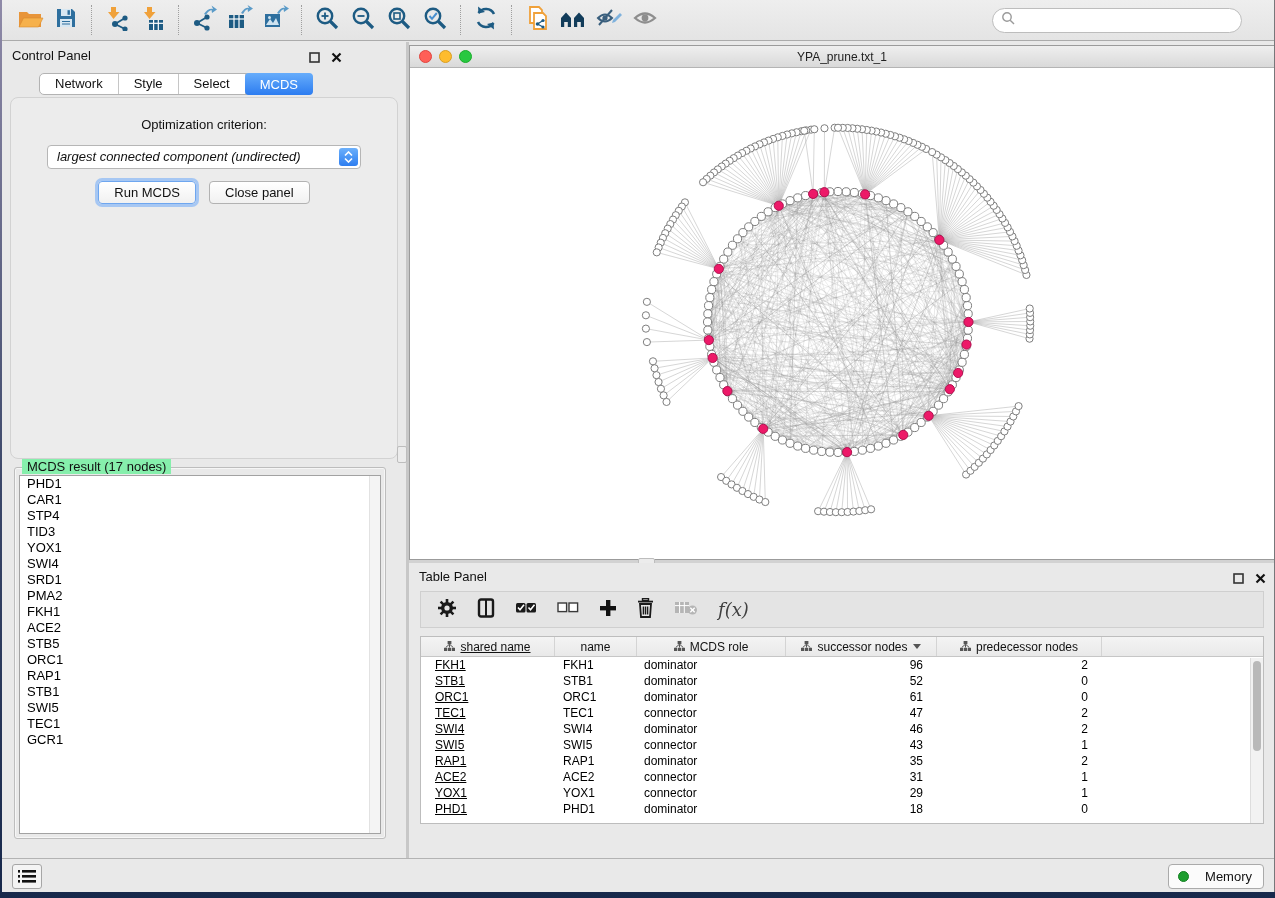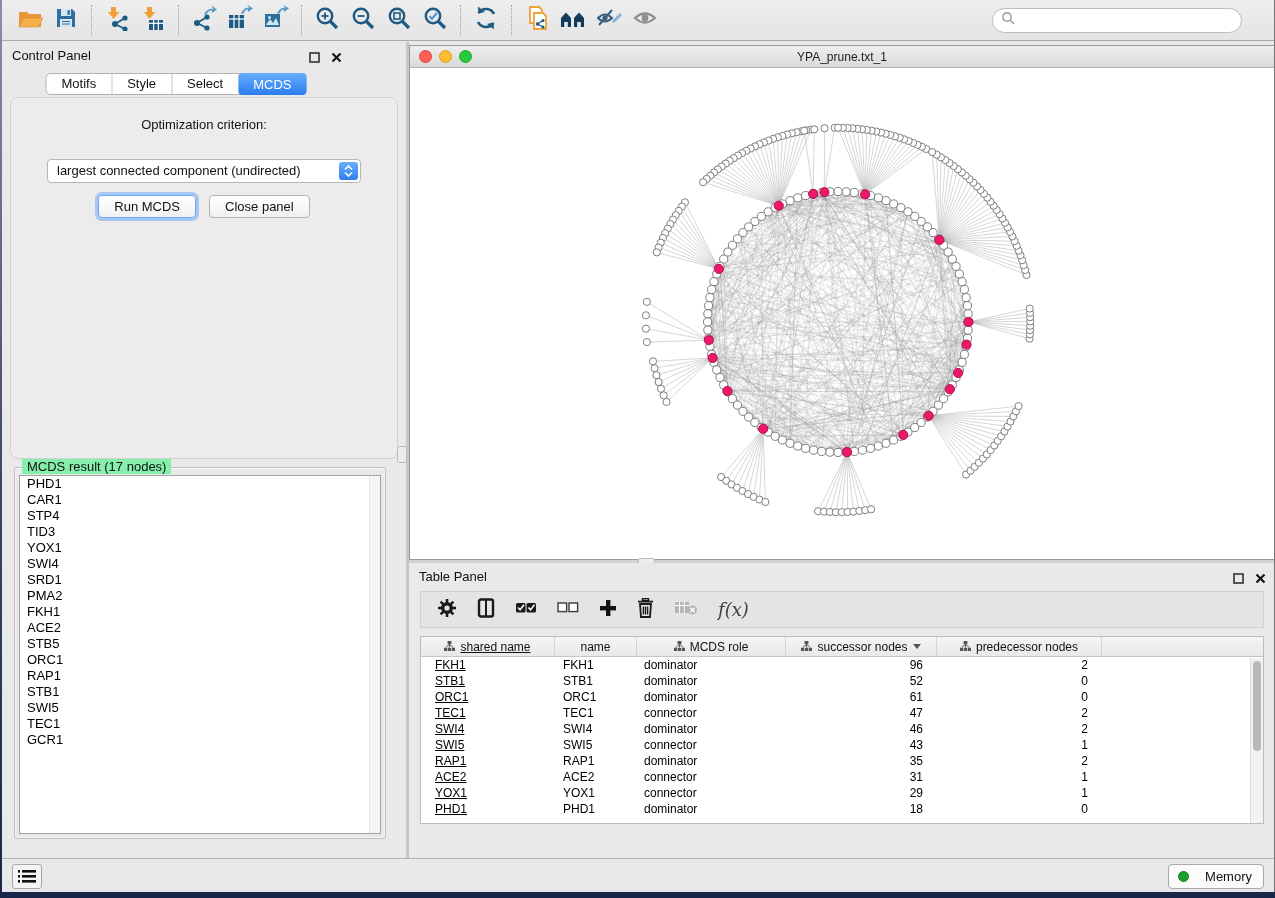--- a/index.html
+++ b/index.html
@@ -25,21 +25,21 @@
   
   .control-panel { position:absolute; left:0; top:0; width:348px; height:100%; background:#e9e9e9; }
   .panel-title { position:absolute; left:10px; top:6px; font-size:13px; color:#111; }
   .panel-controls { position:absolute; right:8px; top:7px; display:flex; gap:11px; align-items:center; }
   .cp-tabs { position:absolute; top:31px; left:50%; transform:translateX(-50%); display:flex; height:22px; background:#fff; border:1px solid #b3b3b3; border-radius:5px; }
   .cp-tab { padding:0 15px; font-size:13px; line-height:20px; color:#111; border-right:1px solid #c6c6c6; }
   .cp-tab:last-child { border-right:none; }
   .cp-tab.selected { background:linear-gradient(#67adfb,#2c7cf0); color:#fff; border-radius:4px; margin:-1px; padding:1px 15px; line-height:22px; border-right:none; }
   .cp-content { position:absolute; left:8px; top:55px; width:388px; height:362px; background:#ececec; border:1px solid #d2d2d2; border-radius:8px; }
   .opt-label { text-align:center; margin-top:19px; font-size:13px; color:#111; }
-  .selectbox { position:relative; width:314px; height:24px; margin:27px auto 0; background:#fff; border:1px solid #b6b6b6; border-radius:4px; font-size:13px; line-height:22px; padding-left:9px; color:#111; }
+  .selectbox { position:relative; width:314px; height:24px; margin:13px auto 0; background:#fff; border:1px solid #b6b6b6; border-radius:4px; font-size:13px; line-height:22px; padding-left:9px; color:#111;font-style:italic; }
   .stepper { position:absolute; right:2px; top:2px; width:19px; height:18px; border-radius:3px; background:linear-gradient(#6cb0fb,#2e7ef0); display:flex; flex-direction:column; align-items:center; justify-content:center; gap:1px; }
   .btn-row { display:flex; justify-content:center; gap:13px; margin-top:12px; }
   .cbtn { height:23px; padding:0 15px; background:linear-gradient(#ffffff,#f1f1f1); border:1px solid #b2b2b2; border-radius:4px; font-size:13px; color:#111; font-family:inherit; }
   .cbtn.focused { box-shadow:0 0 0 3px rgba(110,170,250,.55); border-color:#6ea6ef; }
   .groupbox { position:absolute; left:12px; top:425px; width:372px; height:372px; border:1px solid #bdbdbd; border-radius:3px; box-shadow:inset 0 0 0 1px #f6f6f6; }
   .groupbox-label { position:absolute; top:-9px; left:7px; background:#86efac; padding:0 5px; font-size:13px; color:#111; }
   .mcds-list { position:absolute; left:4px; right:4px; top:7px; bottom:4px; background:#fff; border:1px solid #a2a2a2; overflow:hidden; }
   .mcds-item { font-size:13px; line-height:16px; padding-left:7px; color:#000; }
   .mcds-scroll { position:absolute; right:0; top:0; bottom:0; width:11px; background:#f4f4f4; border-left:1px solid #e2e2e2; }
 
@@ -245,21 +245,21 @@
       <div class="panel-controls">
         <span><svg width="11" height="11" viewBox="0 0 11 11">
                 <rect x="1" y="1" width="9" height="9" fill="none" stroke="#333" stroke-width="1.6"></rect>
               </svg></span>
         <span><svg width="11" height="11" viewBox="0 0 11 11">
                 <line x1="1.5" y1="1.5" x2="9.5" y2="9.5" stroke="#111" stroke-width="2.2"></line>
                 <line x1="9.5" y1="1.5" x2="1.5" y2="9.5" stroke="#111" stroke-width="2.2"></line>
               </svg></span>
       </div>
       <div class="cp-tabs">
-        <div class="cp-tab">Motifs</div>
+        <div class="cp-tab">Network</div>
         <div class="cp-tab">Style</div>
         <div class="cp-tab">Select</div>
         <div class="cp-tab selected">MCDS</div>
       </div>
       <div class="cp-content">
         <div class="opt-label">Optimization criterion:</div>
         <div class="selectbox">
           <span>largest connected component (undirected)</span>
           <span class="stepper">
                 <svg width="9" height="12" viewBox="0 0 9 12">

